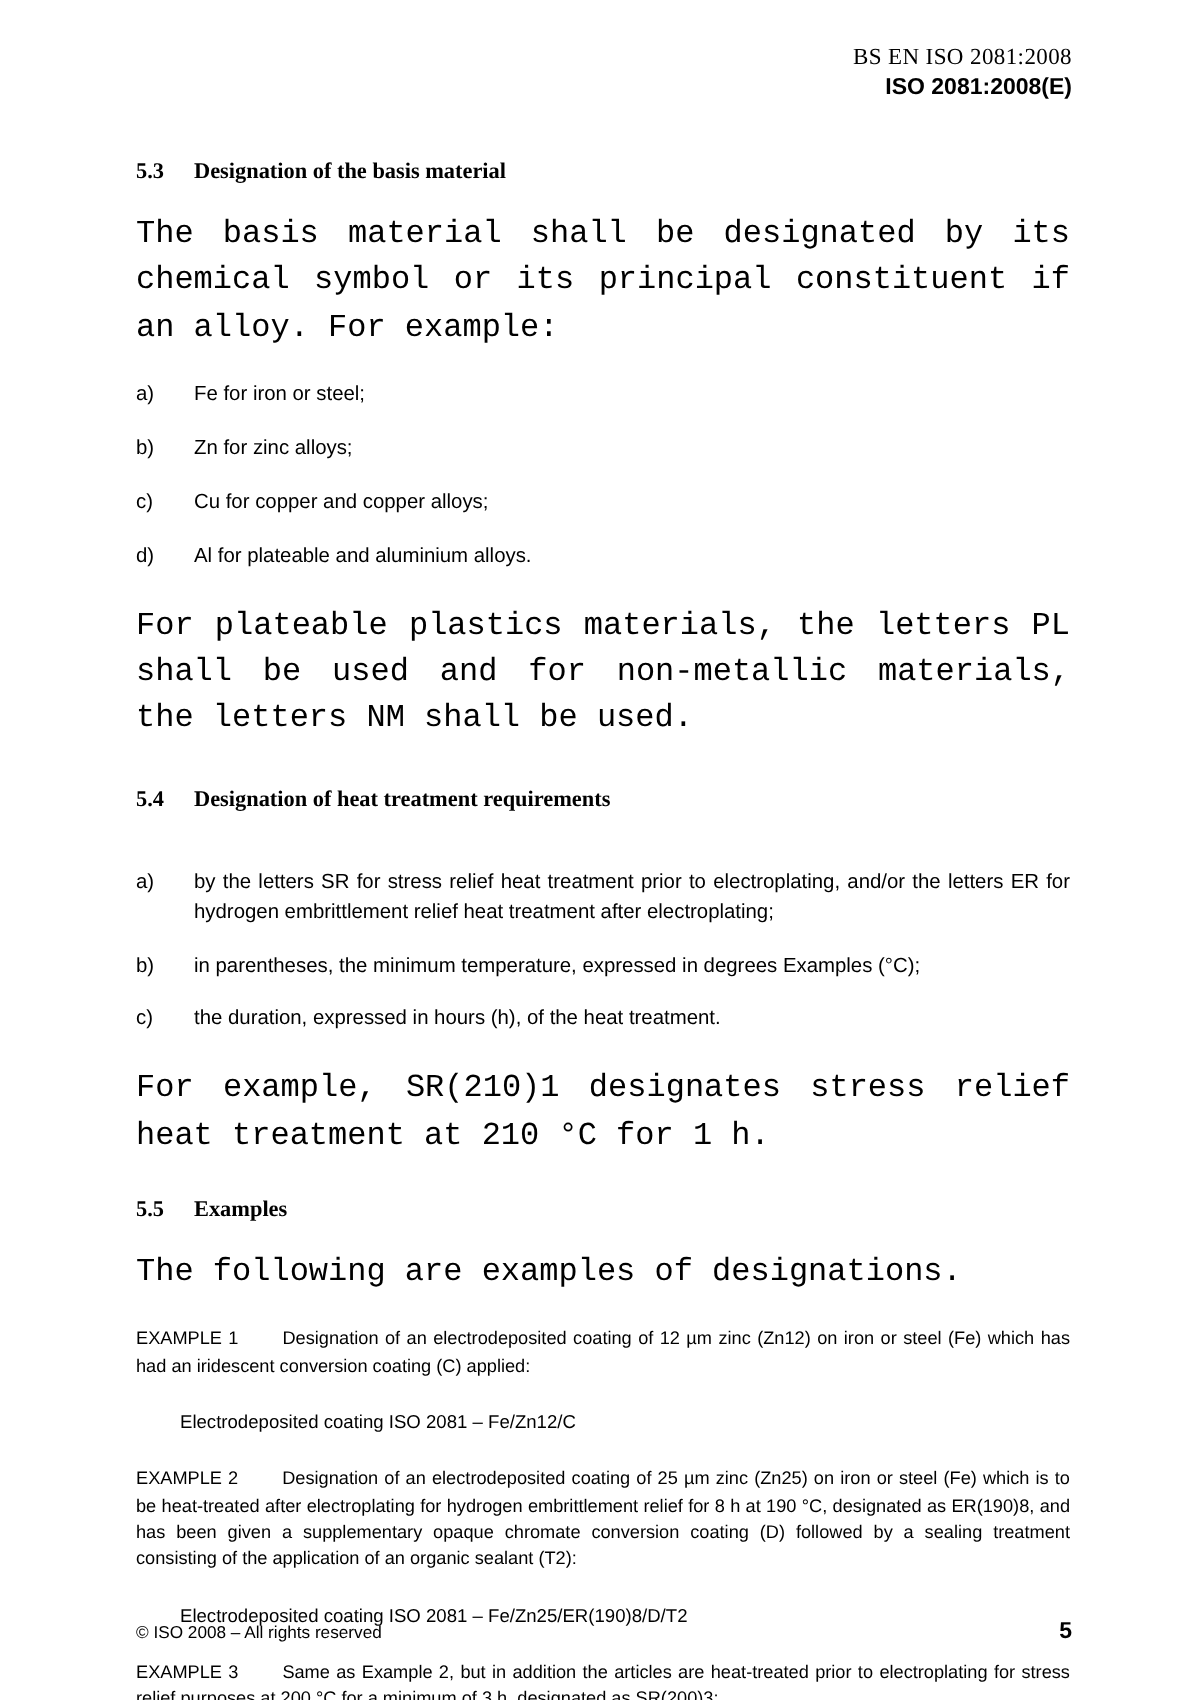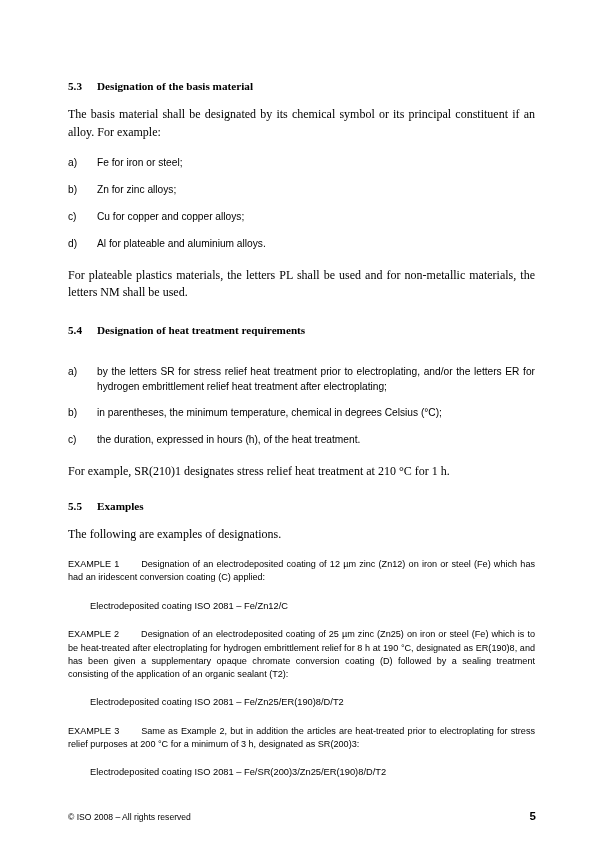--- a/index.html
+++ b/index.html
@@ -57,22 +57,22 @@
     margin: 0;
     padding: 0;
     white-space: nowrap;
   }
   .sec-num {
     display: inline-block;
     min-width: 29px;
   }
 
   p.body-text {
-    font-family: Liberation Serif, serif;
-    font-size: 12px;
+    font-family: Liberation Mono, monospace;
+    font-size: 16px;
     line-height: 1.46;
     margin: 0;
     padding: 0;
     text-align: justify;
   }
 
   
   .list-item {
     position: relative;
     font-family: "Liberation Sans", sans-serif;
@@ -140,20 +140,24 @@
     font-family: "Liberation Sans", sans-serif;
     font-size: 11.5px;
     font-weight: bold;
   }
 </style>
 </head>
 <body>
 
 <div class="page">
 
+  <div class="page-header">
+    <div class="header-line-serif">BS EN ISO 2081:2008</div>
+    <div class="header-line-bold">ISO 2081:2008(E)</div>
+  </div>
 
   <div class="content">
 
     <h2 class="section-heading">
       <span class="sec-num">5.3</span><span>Designation of the basis material</span>
     </h2>
     <div class="gap-after-heading"></div>
     <p class="body-text">The basis material shall be designated by its chemical symbol or its principal constituent if an alloy. For example:</p>
     <div class="gap-md"></div>
 
@@ -188,21 +192,21 @@
     <div class="gap-after-heading"></div>
     <div class="gap-md"></div>
 
     <div class="list-item">
       <span class="marker">a)</span>
       <span>by the letters SR for stress relief heat treatment prior to electroplating, and/or the letters ER for hydrogen embrittlement relief heat treatment after electroplating;</span>
     </div>
     <div class="gap-sm"></div>
     <div class="list-item">
       <span class="marker">b)</span>
-      <span>in parentheses, the minimum temperature, chemical in degrees Celsius (°C);</span>
+      <span>in parentheses, the minimum temperature, expressed in degrees Examples (°C);</span>
     </div>
     <div class="gap-sm"></div>
     <div class="list-item">
       <span class="marker">c)</span>
       <span>the duration, expressed in hours (h), of the heat treatment.</span>
     </div>
 
     <div class="gap-md"></div>
     <p class="body-text">For example, SR(210)1 designates stress relief heat treatment at 210 °C for 1 h.</p>
 

